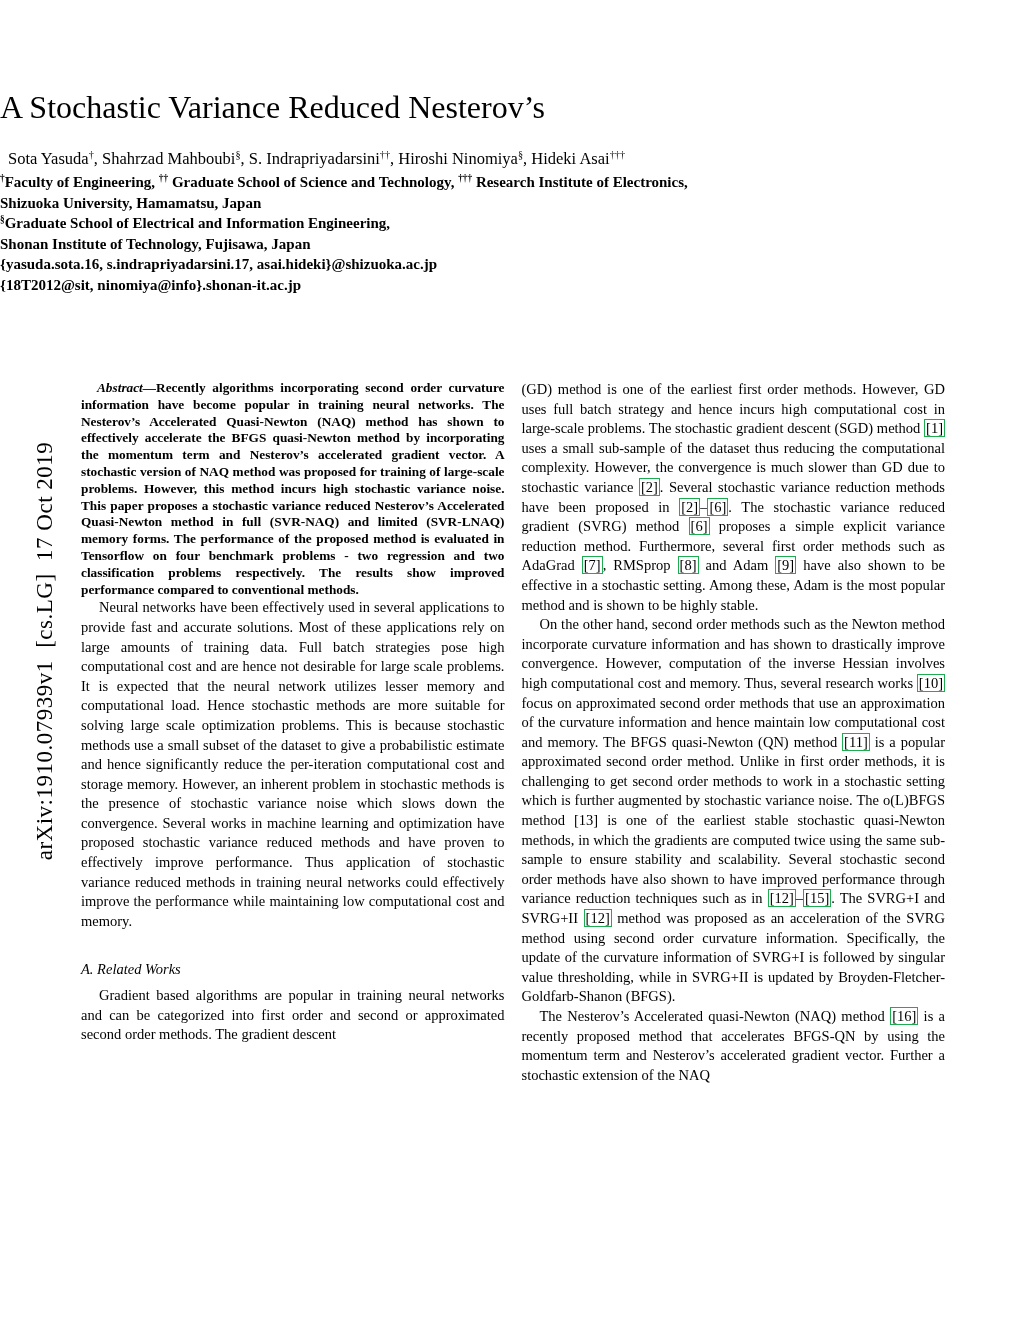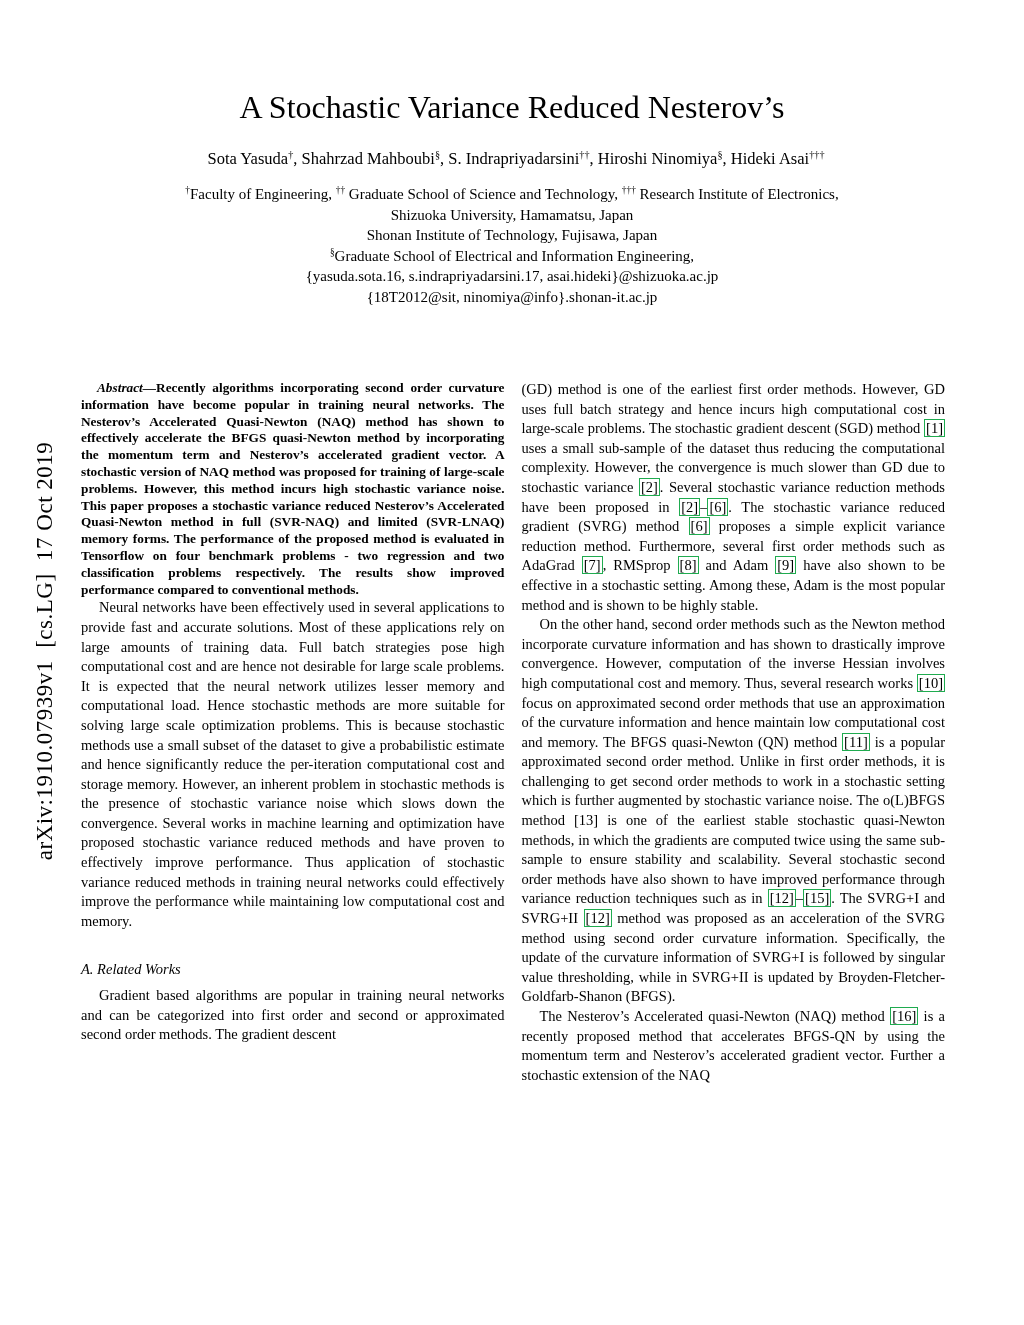--- a/index.html
+++ b/index.html
@@ -10,25 +10,25 @@
     font-family:"Liberation Serif","DejaVu Serif",serif;
     overflow:hidden;
   }
   
   .watermark {
     position:absolute; left:-253px; top:636px; width:600px; height:30px;
     text-align:center; font-size:23px; letter-spacing:0.5px;
     white-space:pre; transform:rotate(-90deg);
   }
   
-  .header { position:absolute; top:84px; left:0; width:100%; text-align:center; }
+  .header { position:absolute; top:84px; left:0; width:100%; text-align:left; }
   .title { font-weight:normal; font-size:32px; line-height:47px; }
   .title span { display:block; }
   .authors { margin-top:17px; font-size:16.5px; line-height:22px;padding-left:8px; }
-  .affils { margin-top:14px; font-size:15px; line-height:20.5px; }
+  .affils { margin-top:2px; font-size:15px; line-height:20.5px;font-weight:bold; }
   sup { font-size:0.62em; vertical-align:super; line-height:0; }
   
   .columns {
     position:absolute; left:81px; top:380px; width:864px;
     display:flex; gap:17px; text-align:justify;
   }
   .col { width:423.5px; font-size:14.5px; line-height:19.6px; }
   .abstract, .index-terms {
     font-weight:bold; font-size:13.3px; line-height:16.8px;
     text-align:justify; text-indent:16px;
@@ -58,22 +58,22 @@
   <div class="watermark">arXiv:1910.07939v1  [cs.LG]  17 Oct 2019</div>
 
   <div class="header">
     <h1 class="title">
       <span>A Stochastic Variance Reduced Nesterov’s</span>
     </h1>
     <div class="authors">Sota Yasuda<sup>†</sup>, Shahrzad Mahboubi<sup>§</sup>, S. Indrapriyadarsini<sup>††</sup>, Hiroshi Ninomiya<sup>§</sup>, Hideki Asai<sup>†††</sup></div>
     <div class="affils">
       <p><sup>†</sup>Faculty of Engineering, <sup>††</sup> Graduate School of Science and Technology, <sup>†††</sup> Research Institute of Electronics,</p>
       <p>Shizuoka University, Hamamatsu, Japan</p>
+      <p><sup>§</sup>Graduate School of Electrical and Information Engineering,</p>
       <p>Shonan Institute of Technology, Fujisawa, Japan</p>
-      <p><sup>§</sup>Graduate School of Electrical and Information Engineering,</p>
       <p>{yasuda.sota.16, s.indrapriyadarsini.17, asai.hideki}@shizuoka.ac.jp</p>
       <p>{18T2012@sit, ninomiya@info}.shonan-it.ac.jp</p>
     </div>
   </div>
 
   <div class="columns">
 
     <div class="col">
       <p class="abstract"><span class="lead-label">Abstract—</span><span>Recently algorithms incorporating second order curvature information have become popular in training neural networks. The Nesterov’s Accelerated Quasi-Newton (NAQ) method has shown to effectively accelerate the BFGS quasi-Newton method by incorporating the momentum term and Nesterov’s accelerated gradient vector. A stochastic version of NAQ method was proposed for training of large-scale problems. However, this method incurs high stochastic variance noise. This paper proposes a stochastic variance reduced Nesterov’s Accelerated Quasi-Newton method in full (SVR-NAQ) and limited (SVR-LNAQ) memory forms. The performance of the proposed method is evaluated in Tensorflow on four benchmark problems - two regression and two classification problems respectively. The results show improved performance compared to conventional methods.</span></p>
       <p class="body">Neural networks have been effectively used in several applications to provide fast and accurate solutions. Most of these applications rely on large amounts of training data. Full batch strategies pose high computational cost and are hence not desirable for large scale problems. It is expected that the neural network utilizes lesser memory and computational load. Hence stochastic methods are more suitable for solving large scale optimization problems. This is because stochastic methods use a small subset of the dataset to give a probabilistic estimate and hence significantly reduce the per-iteration computational cost and storage memory. However, an inherent problem in stochastic methods is the presence of stochastic variance noise which slows down the convergence. Several works in machine learning and optimization have proposed stochastic variance reduced methods and have proven to effectively improve performance. Thus application of stochastic variance reduced methods in training neural networks could effectively improve the performance while maintaining low computational cost and memory.</p>

